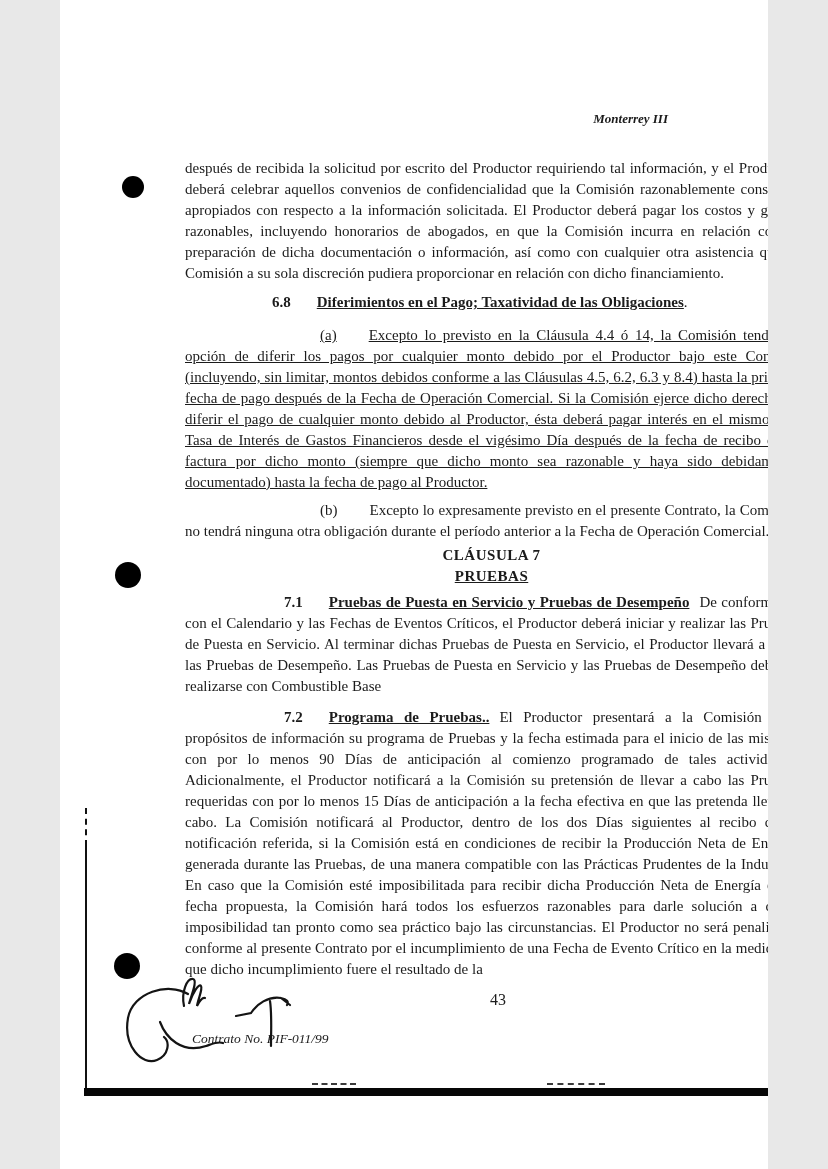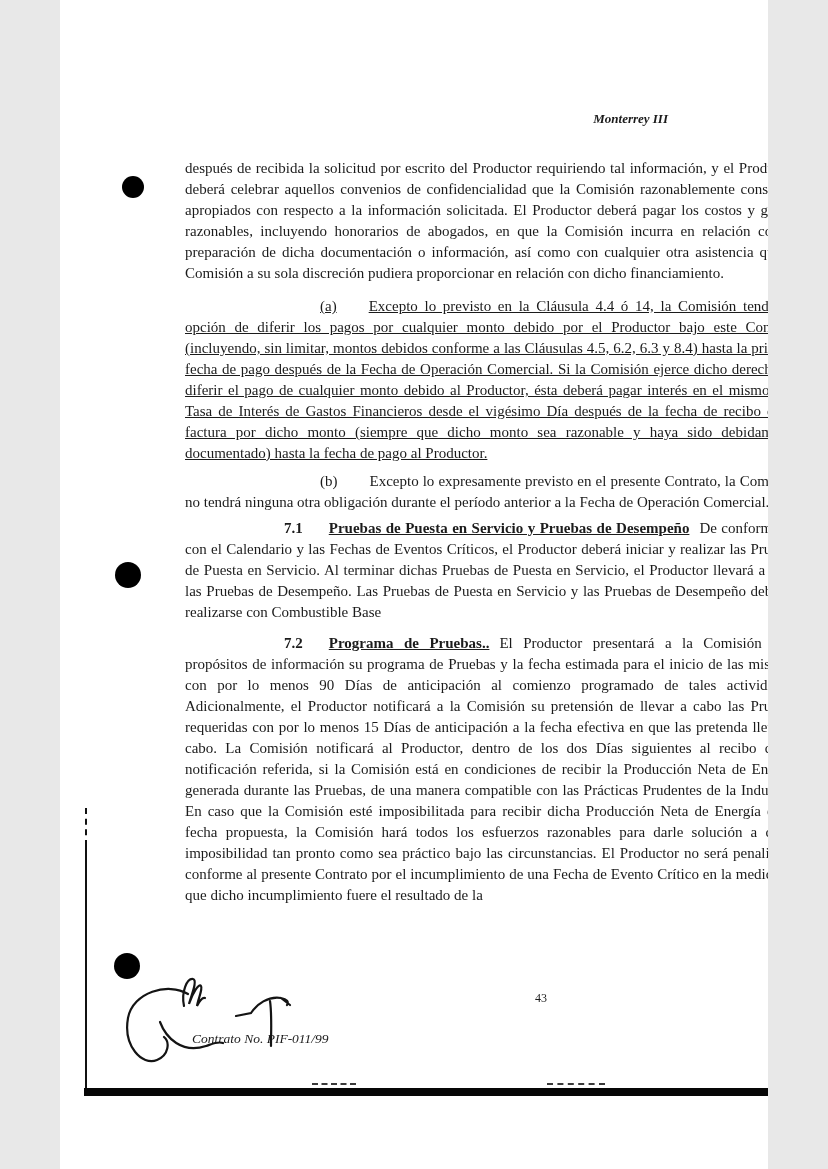--- a/index.html
+++ b/index.html
@@ -26,21 +26,21 @@
   .h68{text-indent:87px;margin-top:8px !important;text-align:left;}
   .h7x{text-indent:99px;}
   .p71{margin-top:5px !important;}
   .p72{margin-top:10px !important;}
   .center-head{margin-top:3px !important;text-align:center;font-weight:bold;letter-spacing:.5px;}
   .bu{font-weight:bold;text-decoration:underline;}
   .num{font-weight:bold;padding-right:26px;}
   .plabel{padding-right:32px;}
   .gap{padding-right:10px;}
   
-  .page-number{position:absolute;left:430px;top:991px;font-size:12px;margin-left:45px;}
+  .page-number{position:absolute;left:430px;top:991px;font-size:16px;}
   .contract-no{position:absolute;left:132px;top:1031px;font-size:13.5px;font-weight:normal;font-style:italic;}
   
   .dot{position:absolute;background:#000;border-radius:50%;}
   .dot1{left:62px;top:176px;width:22px;height:22px;}
   .dot2{left:55px;top:562px;width:26px;height:26px;}
   .dot3{left:54px;top:953px;width:26px;height:26px;}
   .edge-line-dashed{position:absolute;left:25px;top:808px;height:38px;width:0;border-left:2px dashed #111;}
   .edge-line{position:absolute;left:25px;top:846px;height:242px;width:2px;background:#111;}
   .bottom-bar{position:absolute;left:24px;top:1088px;width:782px;height:8px;background:#060606;}
   .bar-dash{position:absolute;top:1083px;height:0;border-top:2px dashed #3a3a3a;}
@@ -59,25 +59,27 @@
   </div>
 
   <div class="dot dot1"></div>
   <div class="dot dot2"></div>
   <div class="dot dot3"></div>
 
   <div class="content">
 
     <p>después de recibida la solicitud por escrito del Productor requiriendo tal información, y el Productor deberá celebrar aquellos convenios de confidencialidad que la Comisión razonablemente considere apropiados con respecto a la información solicitada. El Productor deberá pagar los costos y gastos razonables, incluyendo honorarios de abogados, en que la Comisión incurra en relación con la preparación de dicha documentación o información, así como con cualquier otra asistencia que la Comisión a su sola discreción pudiera proporcionar en relación con dicho financiamiento.</p>
 
+    <p class="h68"><span class="num">6.8</span><span class="bu">Diferimientos en el Pago; Taxatividad de las Obligaciones</span><span>.</span></p>
 
     <p class="ind-a"><span class="plabel">(a)</span><span>Excepto lo previsto en la Cláusula 4.4 ó 14, la Comisión tendrá la opción de diferir los pagos por cualquier monto debido por el Productor bajo este Contrato (incluyendo, sin limitar, montos debidos conforme a las Cláusulas 4.5, 6.2, 6.3 y 8.4) hasta la primera fecha de pago después de la Fecha de Operación Comercial. Si la Comisión ejerce dicho derecho de diferir el pago de cualquier monto debido al Productor, ésta deberá pagar interés en el mismo a la Tasa de Interés de Gastos Financieros desde el vigésimo Día después de la fecha de recibo de la factura por dicho monto (siempre que dicho monto sea razonable y haya sido debidamente documentado) hasta la fecha de pago al Productor.</span></p>
 
     <p class="ind-b"><span class="plabel">(b)</span><span>Excepto lo expresamente previsto en el presente Contrato, la Comisión no tendrá ninguna otra obligación durante el período anterior a la Fecha de Operación Comercial.</span></p>
 
+    <p class="center-head"><span>CLÁUSULA 7</span><br><span class="bu">PRUEBAS</span></p>
 
     <p class="h7x p71"><span class="num">7.1</span><span class="bu gap">Pruebas de Puesta en Servicio y Pruebas de Desempeño</span><span>De conformidad con el Calendario y las Fechas de Eventos Críticos, el Productor deberá iniciar y realizar las Pruebas de Puesta en Servicio. Al terminar dichas Pruebas de Puesta en Servicio, el Productor llevará a cabo las Pruebas de Desempeño. Las Pruebas de Puesta en Servicio y las Pruebas de Desempeño deberán realizarse con Combustible Base</span></p>
 
     <p class="h7x p72"><span class="num">7.2</span><span class="bu gap">Programa de Pruebas..</span><span>El Productor presentará a la Comisión para propósitos de información su programa de Pruebas y la fecha estimada para el inicio de las mismas, con por lo menos 90 Días de anticipación al comienzo programado de tales actividades. Adicionalmente, el Productor notificará a la Comisión su pretensión de llevar a cabo las Pruebas requeridas con por lo menos 15 Días de anticipación a la fecha efectiva en que las pretenda llevar a cabo. La Comisión notificará al Productor, dentro de los dos Días siguientes al recibo de la notificación referida, si la Comisión está en condiciones de recibir la Producción Neta de Energía generada durante las Pruebas, de una manera compatible con las Prácticas Prudentes de la Industria. En caso que la Comisión esté imposibilitada para recibir dicha Producción Neta de Energía en la fecha propuesta, la Comisión hará todos los esfuerzos razonables para darle solución a dicha imposibilidad tan pronto como sea práctico bajo las circunstancias. El Productor no será penalizado conforme al presente Contrato por el incumplimiento de una Fecha de Evento Crítico en la medida en que dicho incumplimiento fuere el resultado de la</span></p>
 
   </div>
 
   <div class="page-number">43</div>
   <div class="contract-no">Contrato No. PIF-011/99</div>
 

